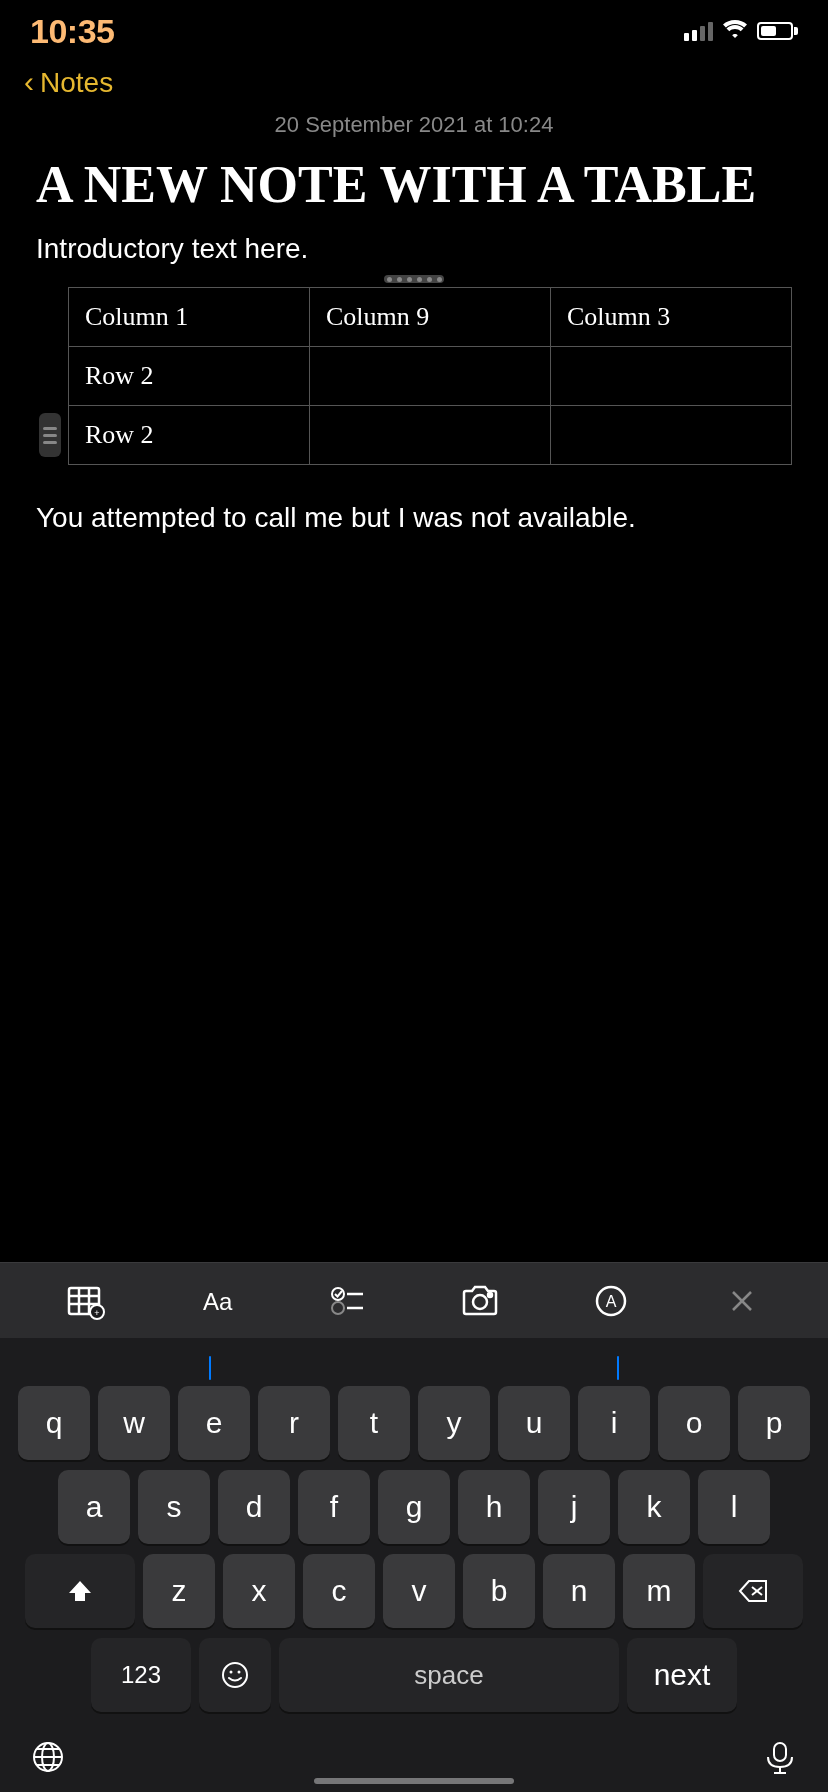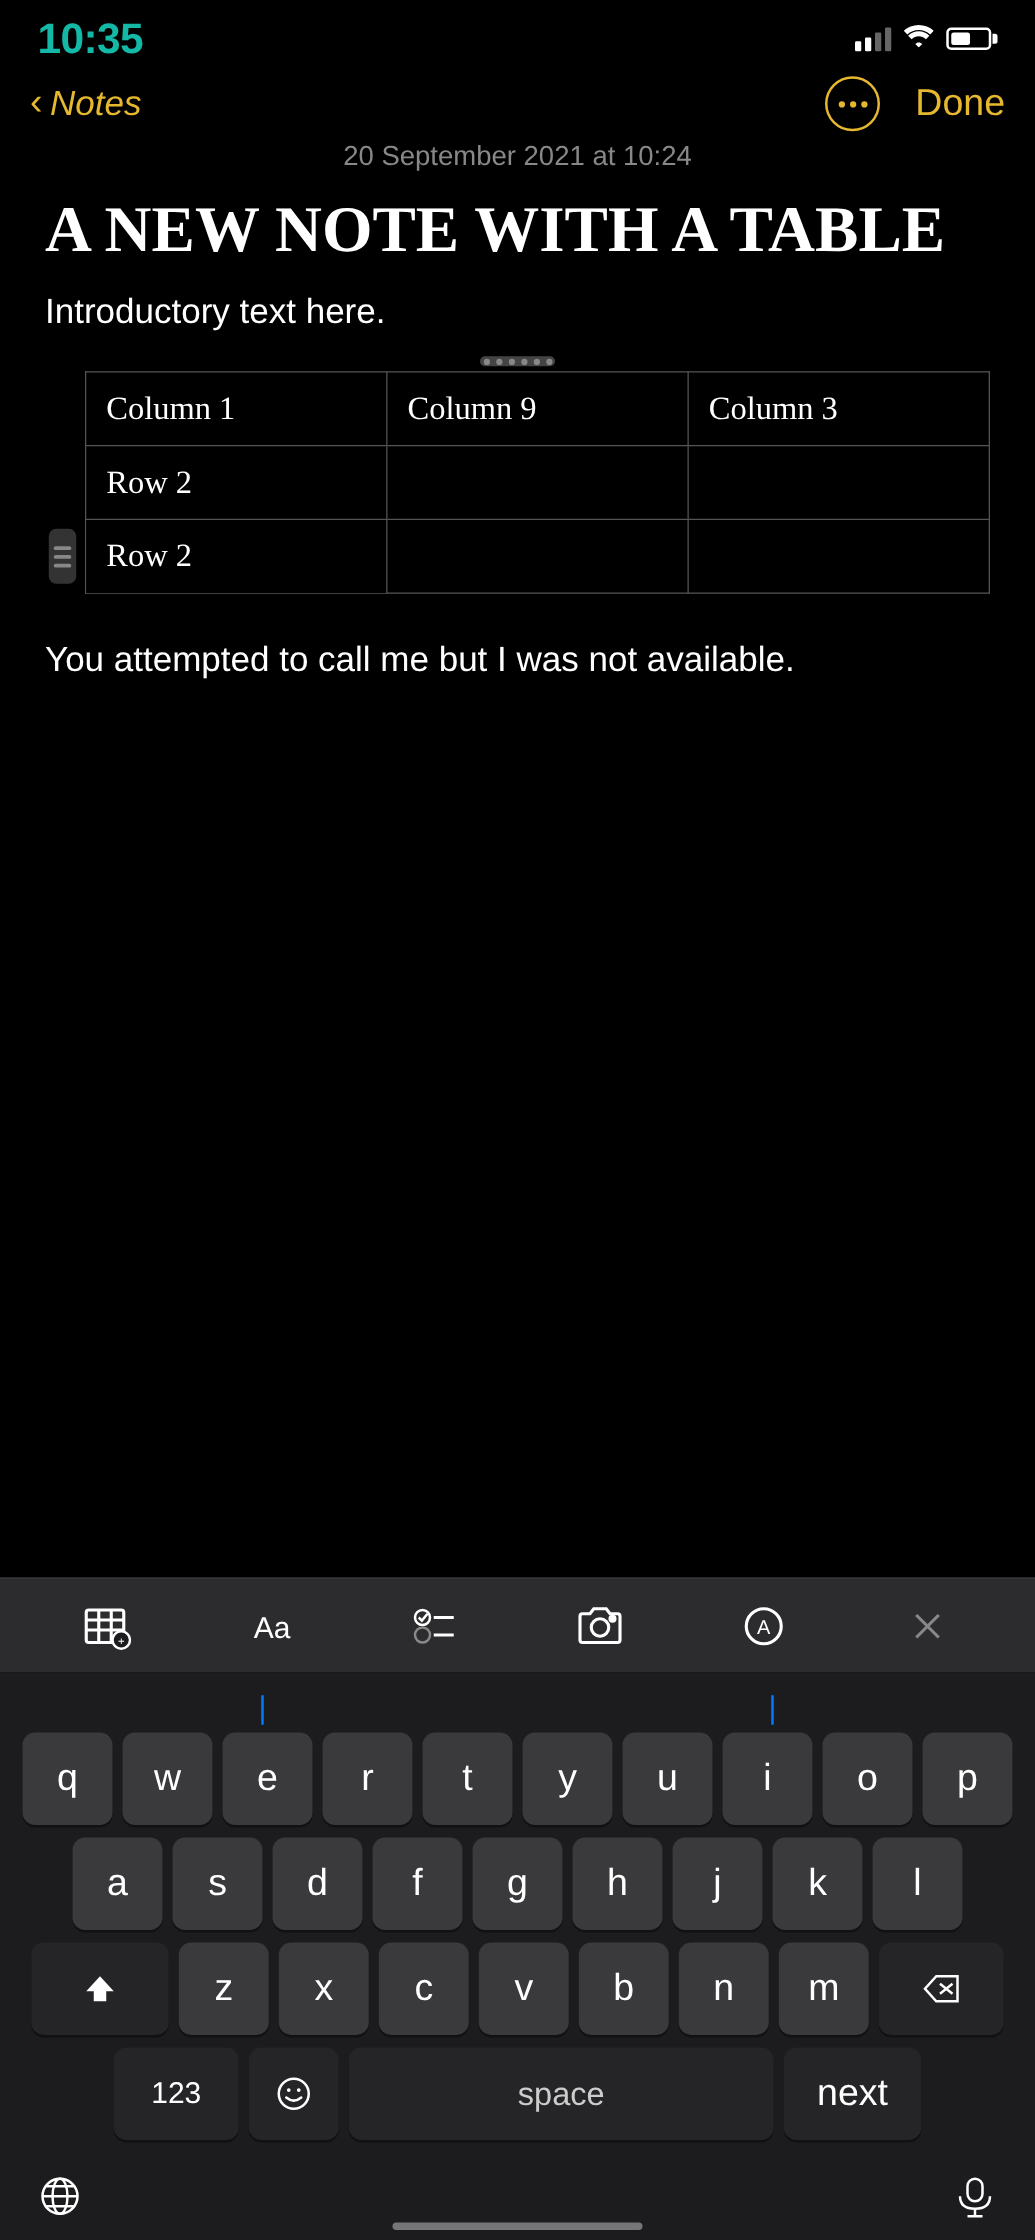--- a/index.html
+++ b/index.html
@@ -18,21 +18,21 @@
     .status-bar {
       display: flex;
       justify-content: space-between;
       align-items: center;
       padding: 14px 30px 6px 30px;
       height: 54px;
     }
     .status-time {
       font-size: 34px;
       font-weight: 600;
-      color: #14b8a6;
+      color: #fdba74;
       letter-spacing: -0.5px;
     }
     .status-icons {
       display: flex;
       align-items: center;
       gap: 10px;
     }
     .signal-bars {
       display: flex;
       align-items: flex-end;
@@ -94,21 +94,20 @@
     }
     .nav-back-chevron {
       font-size: 30px;
       font-weight: 300;
       color: #E6B830;
       margin-top: -2px;
     }
     .nav-back-label {
       font-size: 28px;
       color: #E6B830;
-      font-style: italic;
     }
     .nav-actions {
       display: flex;
       align-items: center;
       gap: 28px;
     }
     .nav-more-btn {
       width: 44px;
       height: 44px;
       border: 2.5px solid #E6B830;
@@ -146,21 +145,21 @@
       font-size: 52px;
       font-weight: 800;
       color: #fff;
       line-height: 1.1;
       margin-bottom: 20px;
       font-family: Liberation Serif, serif;
     }
     .note-intro {
       font-size: 28px;
       color: #fff;
-      margin-bottom: 20px;
+      margin-bottom: 10px;
     }
 
     
     .table-handle-bar {
       display: flex;
       justify-content: center;
       margin-bottom: 4px;
     }
     .table-handle {
       background: #444;
@@ -409,28 +408,20 @@
       </div>
       <div class="battery-tip"></div>
     </div>
   </div>
 </div>
 
 <div class="nav-bar">
   <div class="nav-back">
     <span class="nav-back-chevron">‹</span>
     <span class="nav-back-label">Notes</span>
-  </div>
-  <div class="nav-actions">
-    <div class="nav-more-btn">
-      <span></span>
-      <span></span>
-      <span></span>
-    </div>
-    <div class="nav-done">Done</div>
   </div>
 </div>
 
 <div class="note-content">
   <div class="note-date">20 September 2021 at 10:24</div>
   <div class="note-title">A NEW NOTE WITH A TABLE</div>
   <div class="note-intro">Introductory text here.</div>
 
   <div class="table-handle-bar">
     <div class="table-handle">

